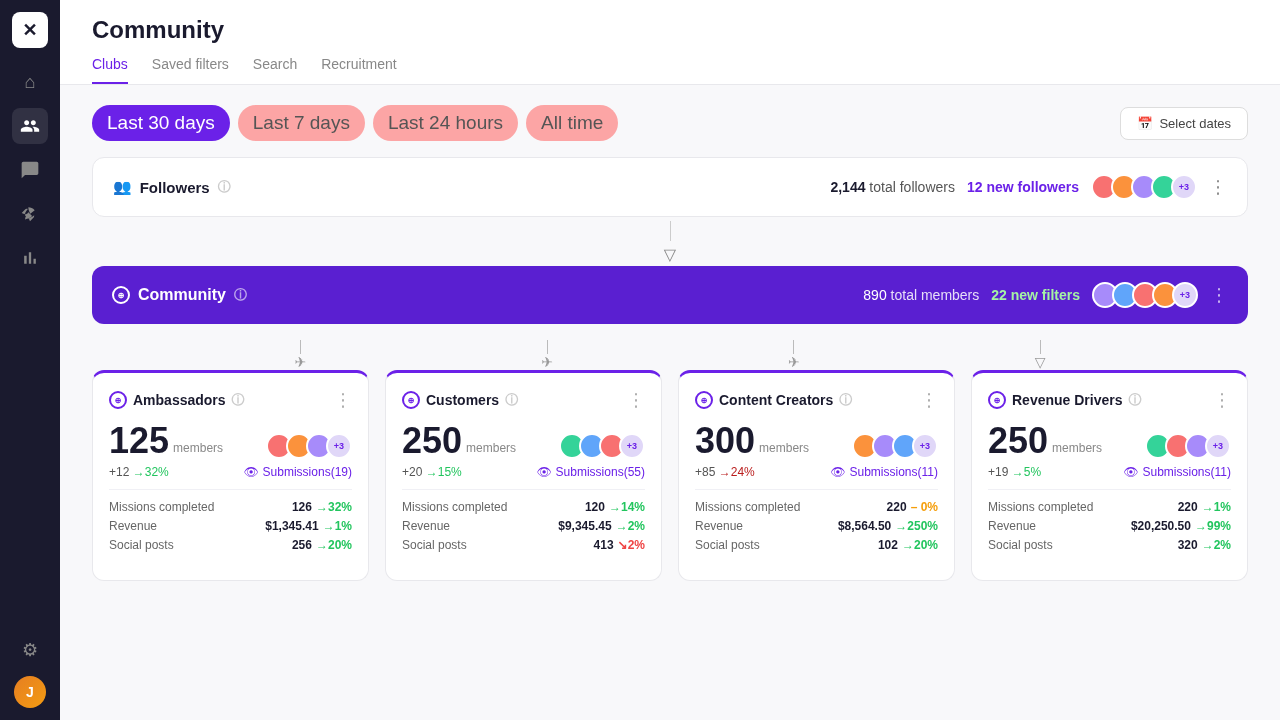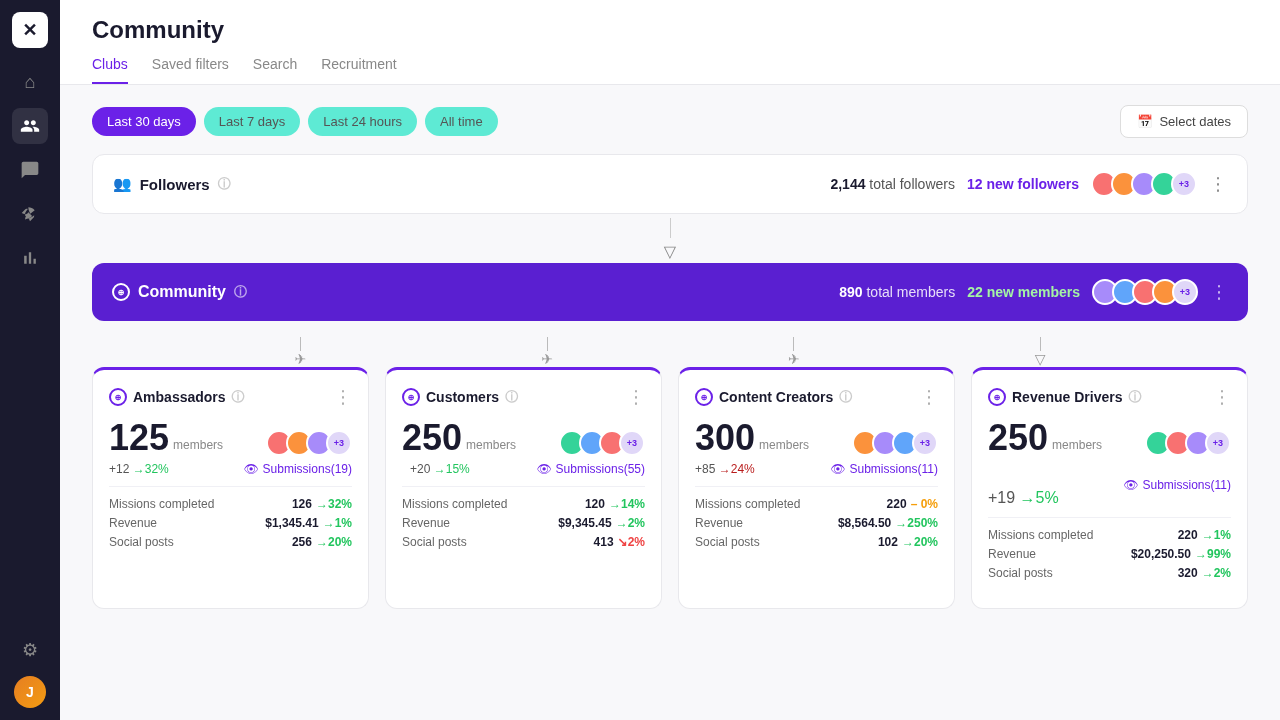--- a/index.html
+++ b/index.html
@@ -102,31 +102,31 @@
       justify-content: space-between;
       margin-bottom: 16px;
     }
     .filter-pills {
       display: flex;
       gap: 8px;
     }
     .pill {
       padding: 6px 14px;
       border-radius: 20px;
-      font-size: 13px;
+      font-size: 19px;
       cursor: pointer;
       border: 1px solid transparent;
       color: #555;
     }
     .pill.active {
       background: #6b21e8;
       color: #fff;
     }
     .pill:not(.active) {
-      background: #5eead4;
+      background: #fca5a5;
       text-align: right;
     }
     .select-dates-btn {
       display: flex;
       align-items: center;
       gap: 6px;
       padding: 8px 16px;
       border: 1px solid #ddd;
       border-radius: 8px;
       background: #fff;
@@ -235,21 +235,21 @@
       display: flex;
       align-items: center;
       gap: 12px;
     }
     .community-count {
       font-size: 14px;
       color: rgba(255,255,255,0.85);
     }
     .community-count strong {
       color: #fff;
-      font-weight: 700;
+      font-weight: 400;
     }
     .new-members {
       color: #a5f3a5;
       font-size: 14px;
       font-weight: 600;
     }
 
     
     .clubs-grid {
       display: grid;
@@ -446,21 +446,21 @@
       <div class="community-left">
         <div class="club-icon-circle" style="border-color:#fff;color:#fff;">⊕</div>
         <span>Community</span>
         <span style="color:rgba(255,255,255,0.6);font-size:13px;">ⓘ</span>
       </div>
       <div class="community-right">
         <span class="community-count">
           <strong>890</strong> <span>total members</span>
         </span>
         <span class="new-members">
-          <span>22</span> <span>new members</span>
+          <span>22</span> <span>new filters</span>
         </span>
         <div class="avatar-stack">
           <div class="avatar-sm av3"></div>
           <div class="avatar-sm av5"></div>
           <div class="avatar-sm av1"></div>
           <div class="avatar-sm av2"></div>
           <div class="avatar-sm avatar-plus">+3</div>
         </div>
         <span style="color:rgba(255,255,255,0.7);font-size:18px;cursor:pointer;">⋮</span>
       </div>
@@ -556,21 +556,21 @@
             <span class="members-count">250</span>
             <span class="members-label">members</span>
           </div>
           <div class="avatar-stack">
             <div class="avatar-sm av4"></div>
             <div class="avatar-sm av5"></div>
             <div class="avatar-sm av1"></div>
             <div class="avatar-sm avatar-plus">+3</div>
           </div>
         </div>
-        <div style="display:flex;justify-content:space-between;margin-bottom:4px;margin-left:8px;">
+        <div style="display:flex;justify-content:space-between;margin-bottom:4px;">
           <span style="font-size:12px;color:#555;">
             <span>+20</span>
             <span style="color:#22c55e;"> →<span>15%</span></span>
           </span>
           <div class="submissions-link">
             <span>👁</span>
             <span>Submissions(<span>55</span>)</span>
           </div>
         </div>
         <hr class="divider-line">
@@ -667,21 +667,21 @@
             <span class="members-label">members</span>
           </div>
           <div class="avatar-stack">
             <div class="avatar-sm av4"></div>
             <div class="avatar-sm av1"></div>
             <div class="avatar-sm av3"></div>
             <div class="avatar-sm avatar-plus">+3</div>
           </div>
         </div>
         <div style="display:flex;justify-content:space-between;align-items:center;margin-bottom:4px;">
-          <span style="font-size:16px;color:#555;margin-top:27px;">
+          <span style="font-size:12px;color:#555;">
             <span>+19</span>
             <span style="color:#22c55e;"> →<span>5%</span></span>
           </span>
           <div class="submissions-link">
             <span>👁</span>
             <span>Submissions(<span>11</span>)</span>
           </div>
         </div>
         <hr class="divider-line">
         <div class="stat-row">

